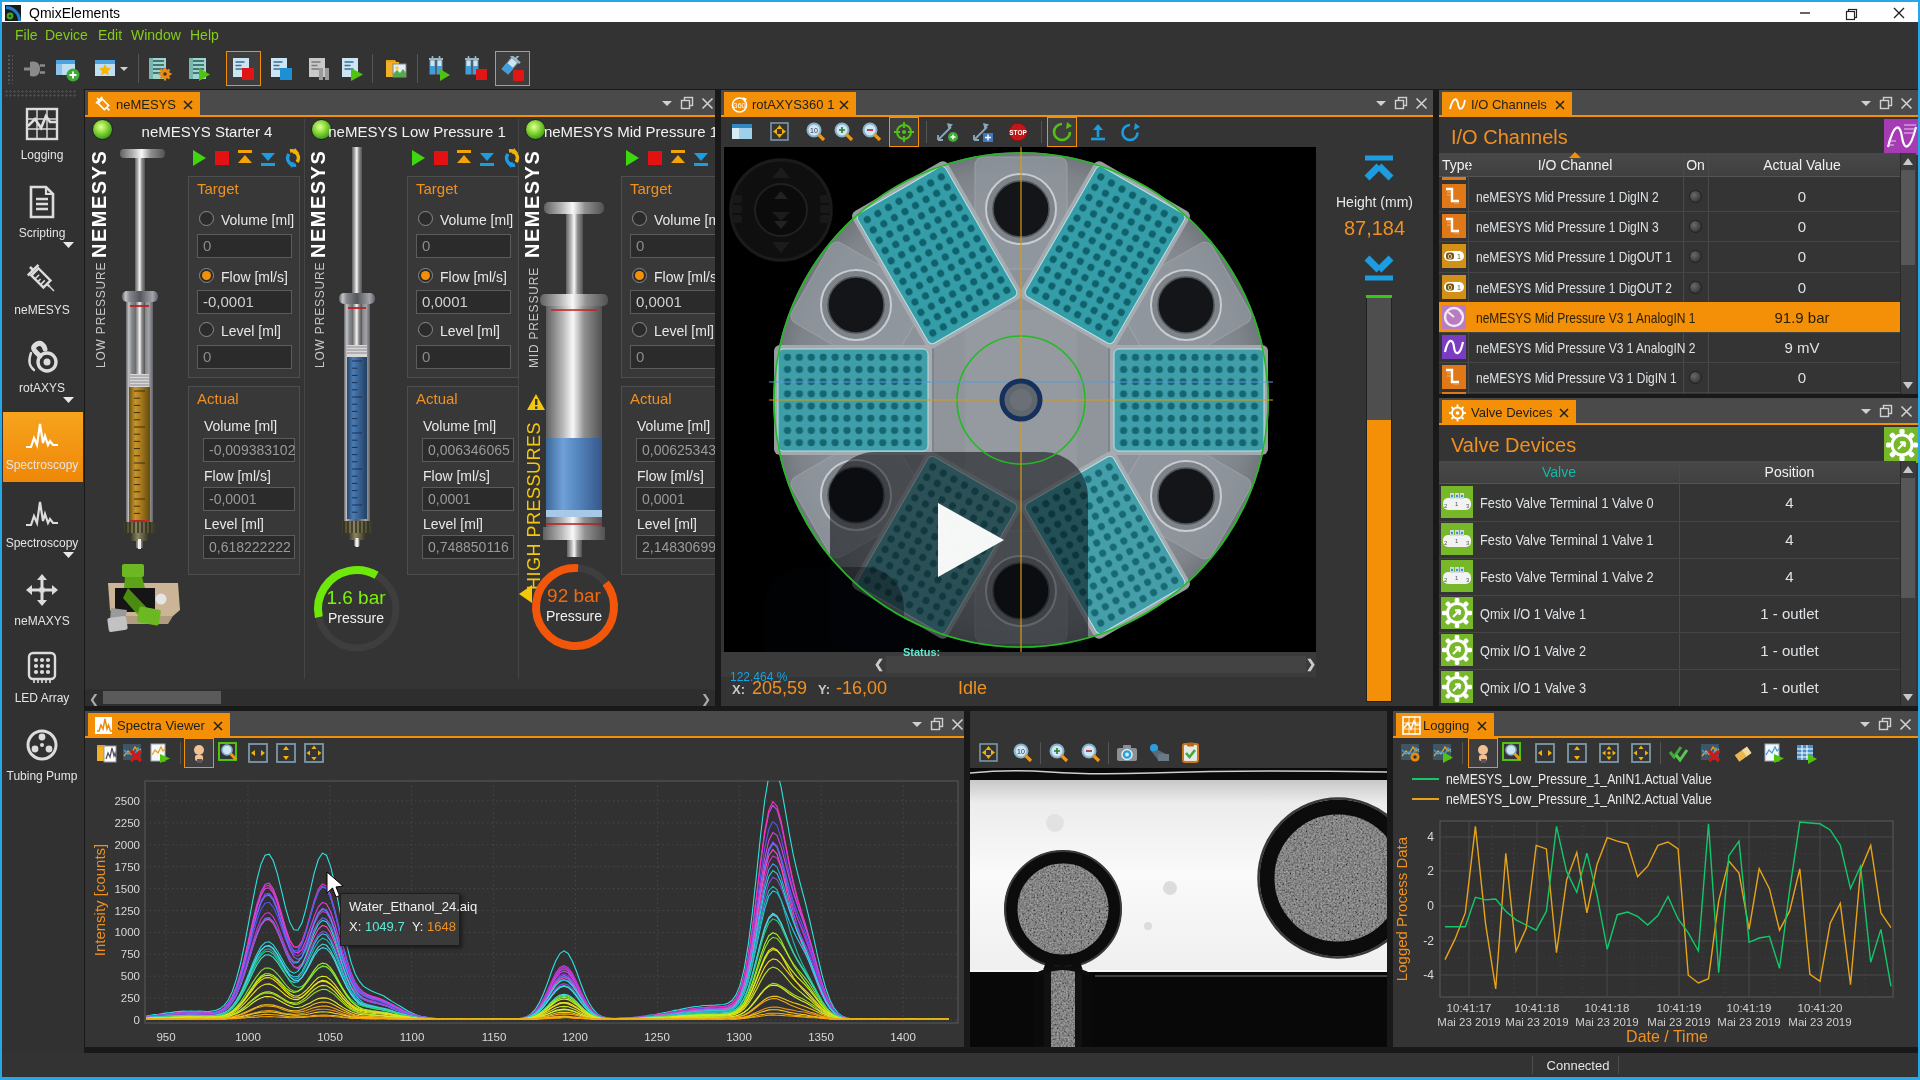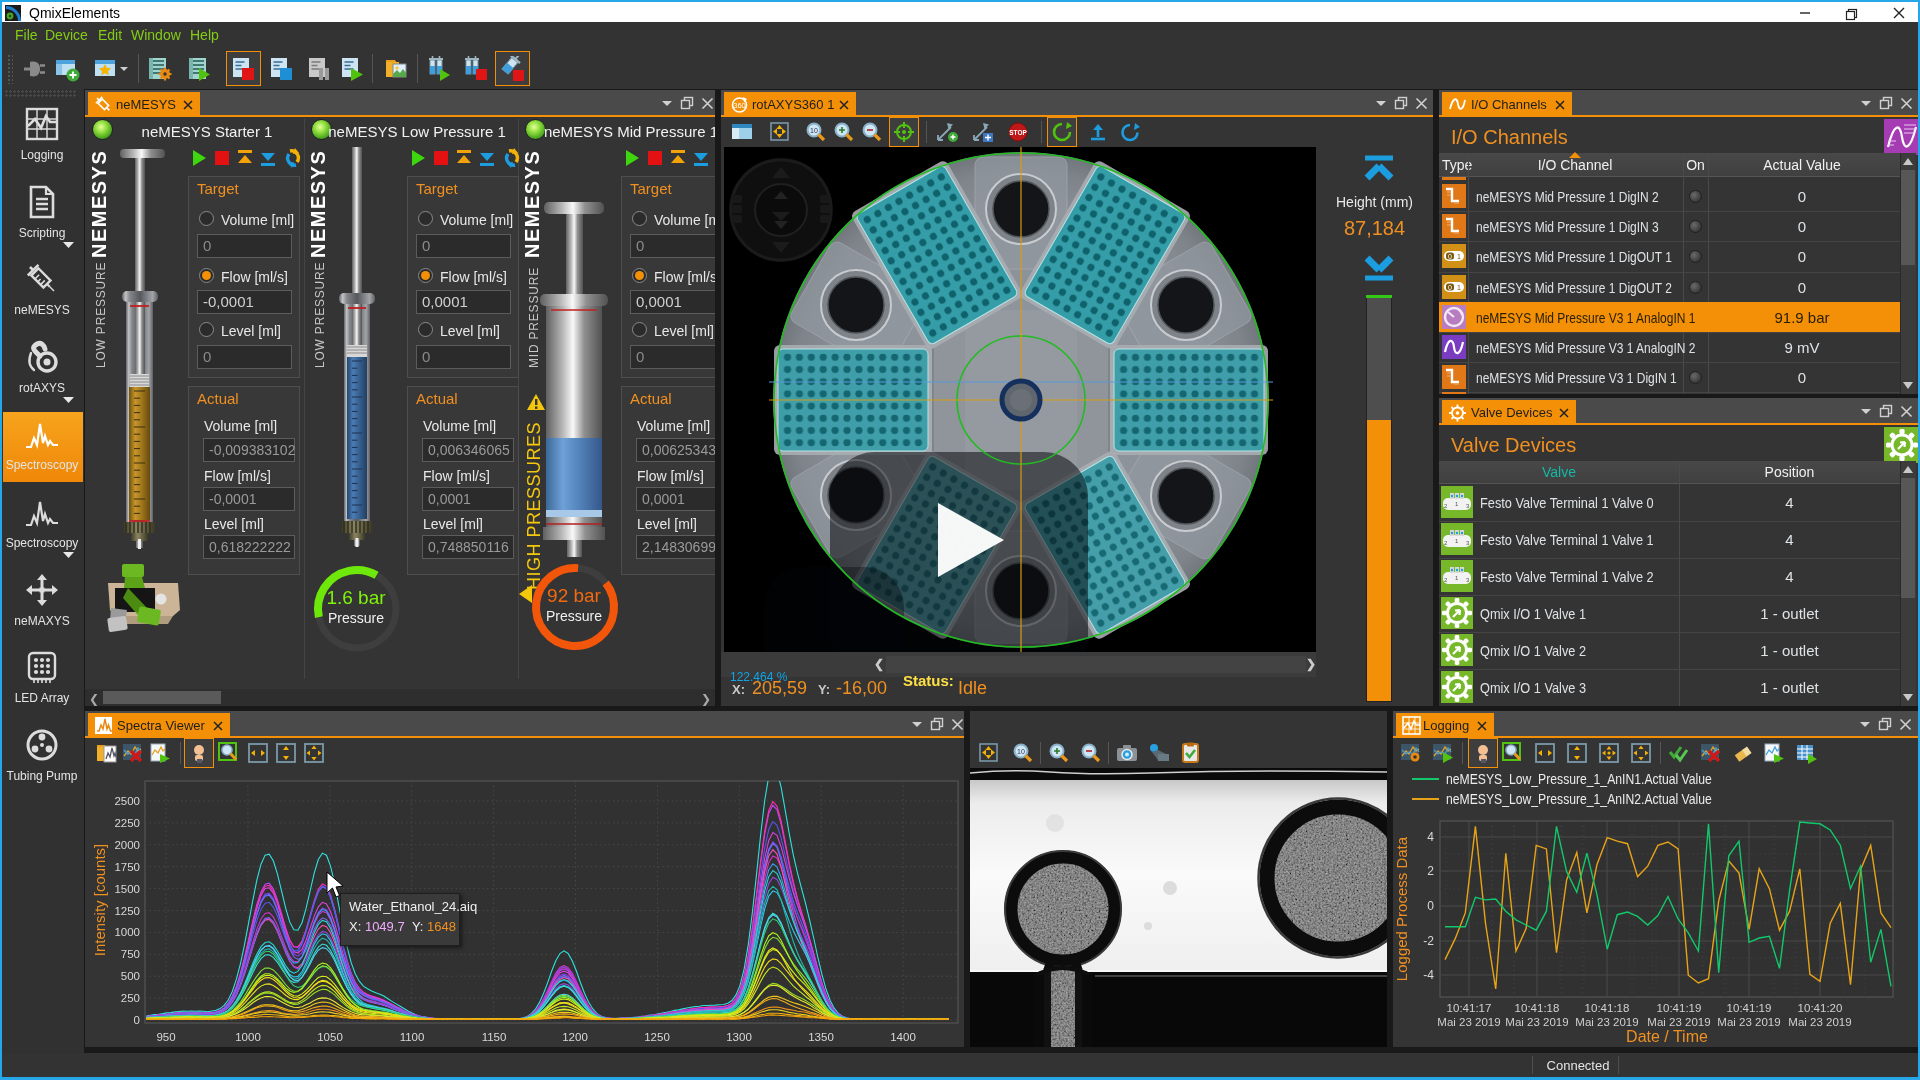--- a/index.html
+++ b/index.html
@@ -252,21 +252,21 @@
           <rect x="4.5" y="1.5" width="8" height="8" fill="none" stroke="#d0d0d0" stroke-width="1.4"></rect>
           <rect x="1.5" y="4.5" width="8" height="8" fill="#4a4a4a" stroke="#d0d0d0" stroke-width="1.4"></rect>
         </svg>
         <svg class="tbtn abs" style="left:616px;top:7px" width="13" height="13">
           <path d="M1.5 1.5 L 11.5 11.5 M 11.5 1.5 L 1.5 11.5" stroke="#d0d0d0" stroke-width="1.6"></path>
         </svg>
       </div>
       <div class="abs" style="left:219px;top:29px;width:1px;height:560px;background:#454545"></div>
       <div class="abs" style="left:433px;top:29px;width:1px;height:560px;background:#454545"></div>
       <div class="abs" style="left:7px;top:29px;width:21px;height:21px;border-radius:50%;background:radial-gradient(circle at 8px 7px,#e4ff9a 0%,#8edd3c 35%,#3f9a1a 75%,#2a6b10 100%);border:1px solid #222"></div>
-      <div class="abs" style="left:32px;top:33px;width:180px;text-align:center;color:#f2f2f2;font-size:15px">neMESYS Starter 1</div>
+      <div class="abs" style="left:32px;top:33px;width:180px;text-align:center;color:#f2f2f2;font-size:15px">neMESYS Starter 4</div>
       <svg class="abs" style="left:106px;top:57px" width="115" height="22" viewBox="0 0 115 22">
       <path d="M2 3 l13 8 -13 8 z" fill="#3ed60e"></path>
       <rect x="24" y="4" width="14" height="14" fill="#e31111"></rect>
       <rect x="47" y="3" width="14" height="3" fill="#f3a308"></rect>
         <path d="M47 16 h14 l-7 -8 z" fill="#f3a308"></path>
       <path d="M70 6 h14 l-7 8 z" fill="#1c9de0"></path>
         <rect x="70" y="16" width="14" height="3" fill="#1c9de0"></rect>
       <path d="M 99 4 a 7 7 0 0 1 7 11" fill="none" stroke="#f3b208" stroke-width="3.4"></path>
       <path d="M 105 18 a 7 7 0 0 1 -7 -11" fill="none" stroke="#1c9de0" stroke-width="3.4"></path>
       <path d="M 104 1 l 4 5 -6 1 z" fill="#f3b208"></path>
@@ -739,21 +739,21 @@
       </svg>
       <div class="abs" style="left:0px;top:562px;width:595px;height:25px;background:#3b3b3b"></div>
       <div class="abs" style="left:9px;top:580px;color:#0ea5e9;font-size:12px">122.464 %</div>
       <div class="abs" style="left:165px;top:566px;width:420px;height:17px;background:#434343"></div>
       <div class="abs" style="left:153px;top:567px;color:#ccc;font-size:12px;font-weight:bold">❮</div>
       <div class="abs" style="left:585px;top:567px;color:#ccc;font-size:12px;font-weight:bold">❯</div>
       <div class="abs" style="left:11px;top:592px;color:#c8c8c8;font-size:13px;font-weight:bold">X:</div>
       <div class="abs" style="left:31px;top:588px;color:#ef9021;font-size:18px">205,59</div>
       <div class="abs" style="left:97px;top:592px;color:#c8c8c8;font-size:13px;font-weight:bold">Y:</div>
       <div class="abs" style="left:115px;top:588px;color:#ef9021;font-size:18px">-16,00</div>
-      <div class="abs" style="left:182px;top:582px;color:#fde047;font-size:15px;font-weight:bold">Status:</div>
+      <div class="abs" style="left:182px;top:556px;color:#5eead4;font-size:11px;font-weight:bold">Status:</div>
       <div class="abs" style="left:237px;top:588px;color:#ef9021;font-size:18px">Idle</div>
       <svg class="abs" style="left:640px;top:62px" width="36" height="36">
         <path d="M4 6 h28" stroke="#1c9de0" stroke-width="5"></path>
         <path d="M18 14 L6 26 M18 14 L30 26" stroke="#1c9de0" stroke-width="7"></path>
       </svg>
       <div class="abs" style="left:595px;top:104px;width:117px;text-align:center;color:#e8e8e8;font-size:14px">Height (mm)</div>
       <div class="abs" style="left:595px;top:127px;width:117px;text-align:center;color:#ef9021;font-size:20px">87,184</div>
       <svg class="abs" style="left:640px;top:158px" width="36" height="36">
         <path d="M18 22 L6 10 M18 22 L30 10" stroke="#1c9de0" stroke-width="7"></path>
         <path d="M4 30 h28" stroke="#1c9de0" stroke-width="5"></path>
@@ -1182,21 +1182,21 @@
         <text x="409" y="330" font-size="11.5" fill="#d8d8d8" text-anchor="middle" font-family="Liberation Sans">1150</text>
         <text x="490" y="330" font-size="11.5" fill="#d8d8d8" text-anchor="middle" font-family="Liberation Sans">1200</text>
         <text x="572" y="330" font-size="11.5" fill="#d8d8d8" text-anchor="middle" font-family="Liberation Sans">1250</text>
         <text x="654" y="330" font-size="11.5" fill="#d8d8d8" text-anchor="middle" font-family="Liberation Sans">1300</text>
         <text x="736" y="330" font-size="11.5" fill="#d8d8d8" text-anchor="middle" font-family="Liberation Sans">1350</text>
         <text x="818" y="330" font-size="11.5" fill="#d8d8d8" text-anchor="middle" font-family="Liberation Sans">1400</text>
         <text x="20" y="189" font-size="15" fill="#ef9021" text-anchor="middle" transform="rotate(-90 20 189)" font-family="Liberation Sans">Intensity [counts]</text>
       </svg>
       <div class="abs" style="left:255px;top:182px;width:120px;height:53px;background:#3a3a3a;border:1px solid #1e1e1e;box-shadow:2px 2px 4px rgba(0,0,0,0.5)"></div>
       <div class="abs" style="left:264px;top:188px;color:#f0f0f0;font-size:13px">Water_Ethanol_24.aiq</div>
-      <div class="abs" style="left:264px;top:208px;color:#f0f0f0;font-size:13px">X: <span style="color:#f0abfc">1049.7</span>&nbsp;&nbsp;Y: <span style="color:#ef9021">1648</span></div>
+      <div class="abs" style="left:264px;top:208px;color:#f0f0f0;font-size:13px">X: <span style="color:#5eead4">1049.7</span>&nbsp;&nbsp;Y: <span style="color:#ef9021">1648</span></div>
       <svg class="abs" style="left:240px;top:160px" width="20" height="28">
         <path d="M2 1 L2 22 L7.5 17 L11 26 L14.5 24.5 L11 16 L18 15 Z" fill="#fff" stroke="#000" stroke-width="1"></path>
       </svg>
     </div>
 <div class="panel" style="left:970px;top:711px;width:417px;height:336px">
       <svg class="abs" style="left:8px;top:31px" width="22" height="22" viewBox="0 0 22 22">
         <rect x="2" y="2" width="17" height="17" fill="none" stroke="#7a98a8" stroke-width="1.6"></rect>
         <g fill="#f3b208">
           <path d="M10.5 4 l3 4 h-6 z"></path>
           <path d="M10.5 17 l3 -4 h-6 z"></path>

